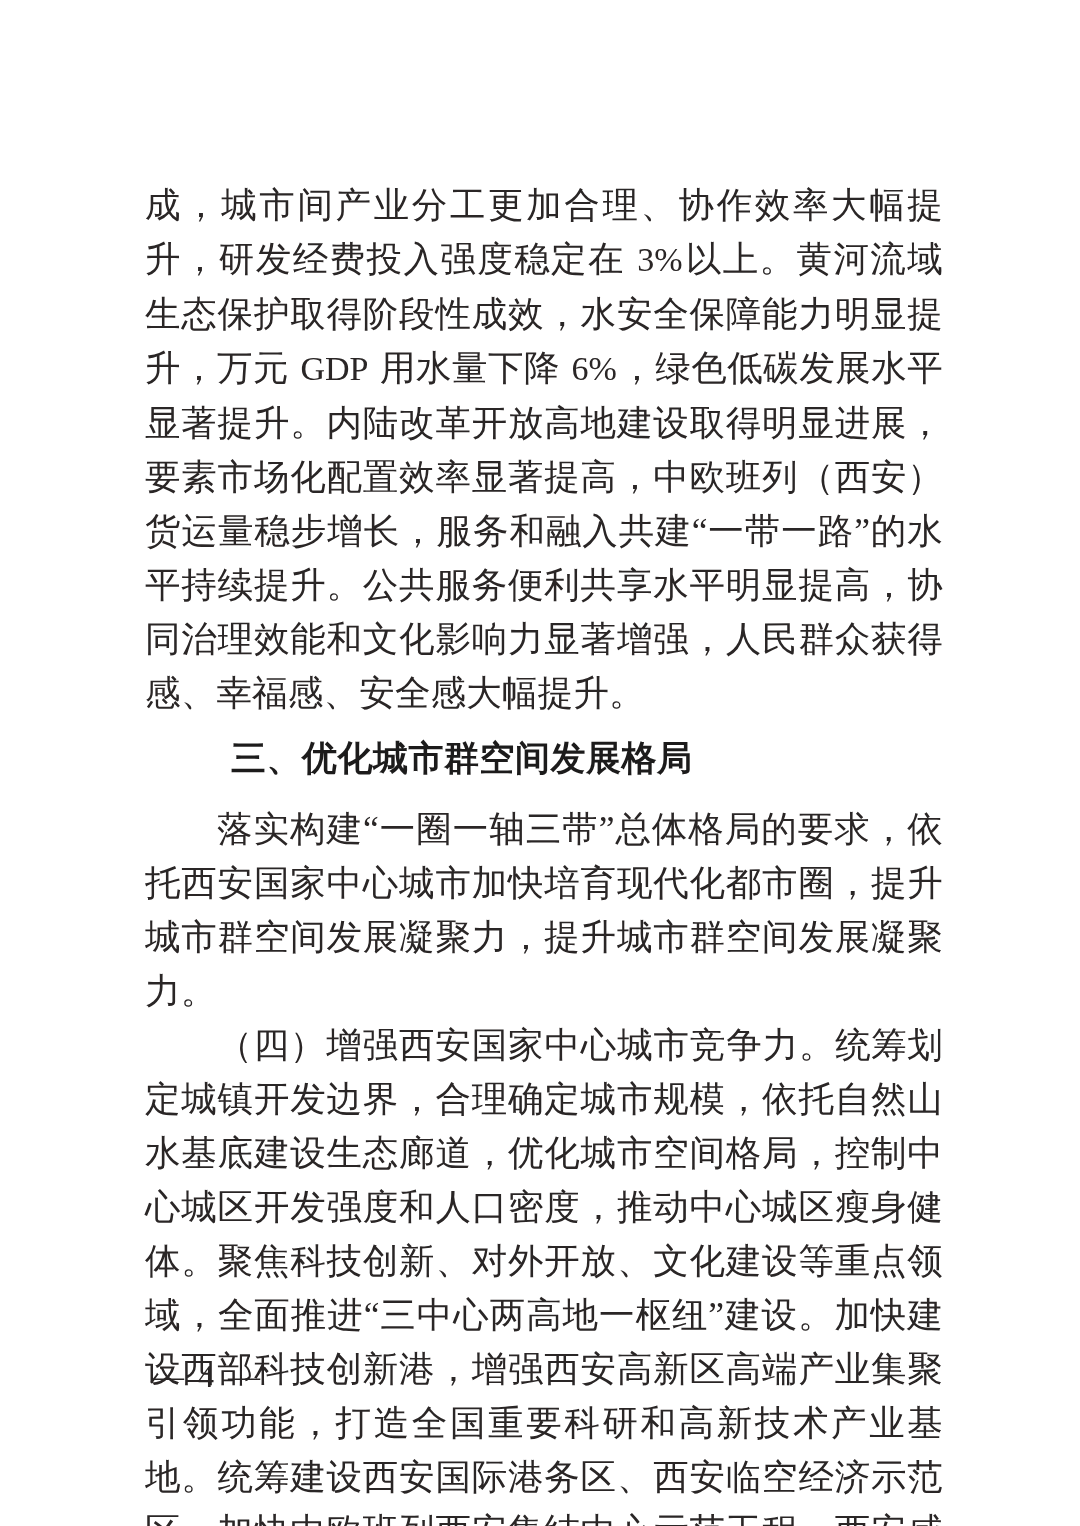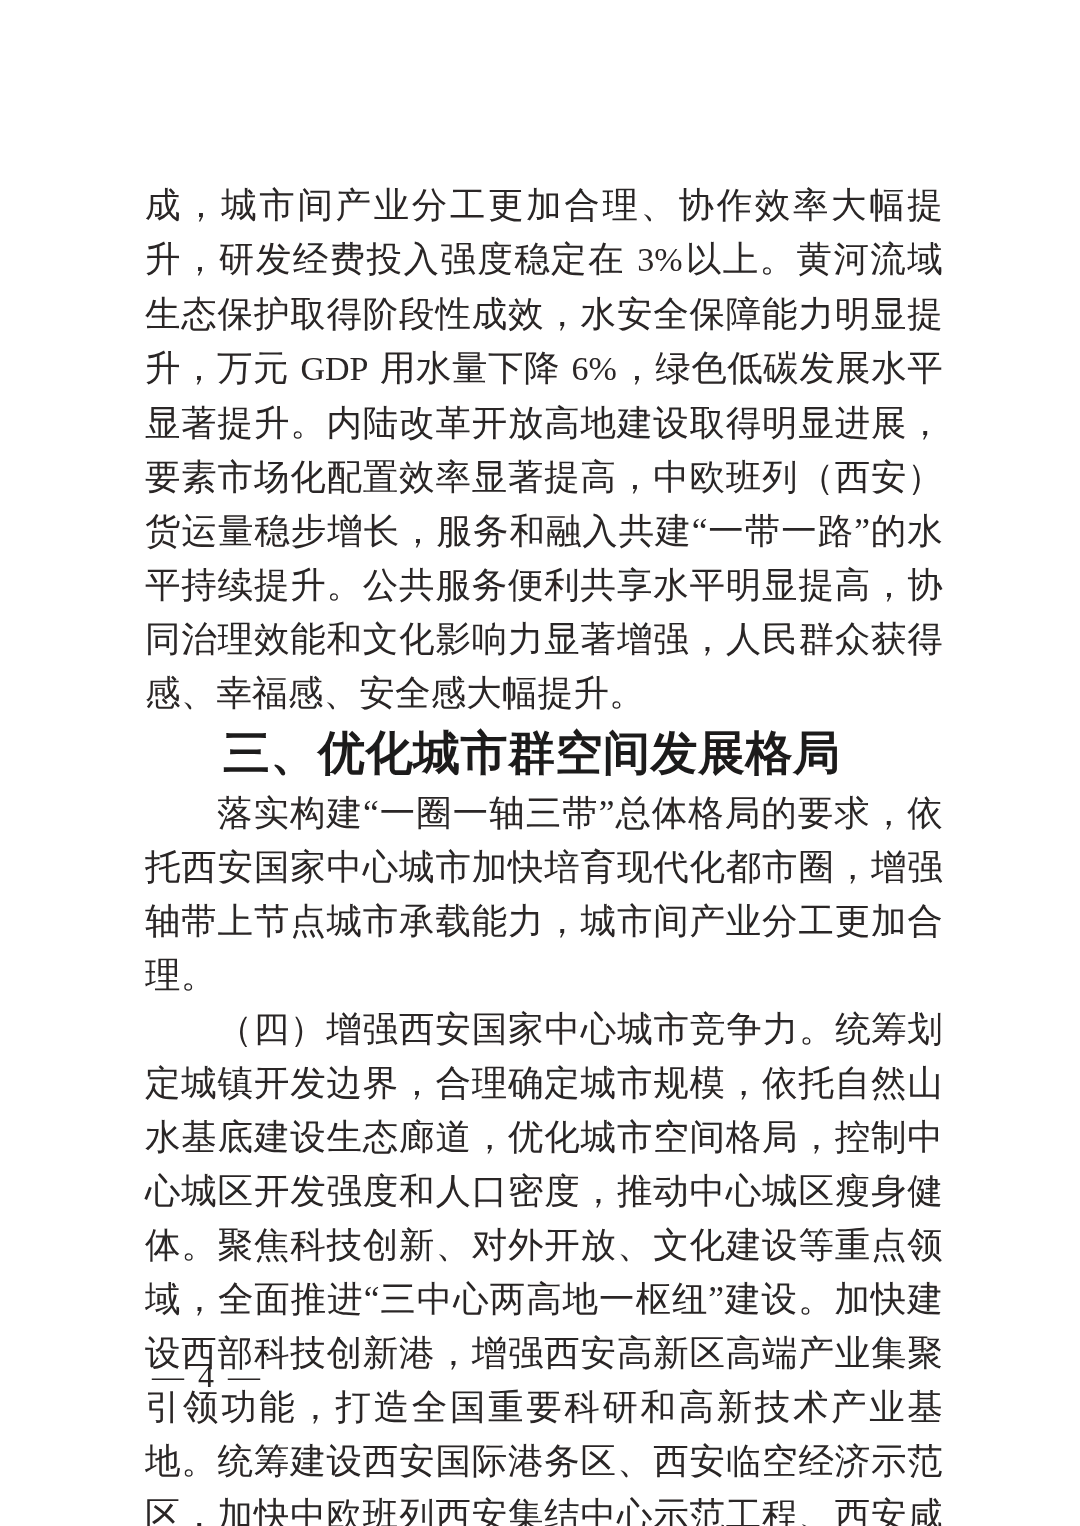--- a/index.html
+++ b/index.html
@@ -52,25 +52,25 @@
   
   .latin {
     font-family: "Liberation Serif", "DejaVu Serif", serif;
     font-size: 34px;
     letter-spacing: 0;
     padding: 0 2px;
   }
 
   
   .section-heading {
-    margin: 6px;
+    margin: 14px;
     padding-left: 72px;
-    font-family: Liberation Serif, serif;
+    font-family: Liberation Mono, monospace;
     font-weight: bold;
-    font-size: 47px;
+    font-size: 35px;
     line-height: 54px;
     letter-spacing: 0.5px;
     color: #1c1b1b;
   }
 
   
   .lead-bold {
     font-weight: normal;
     letter-spacing: 0.5px;
   }
@@ -93,21 +93,21 @@
 <body>
 
 <div id="page">
 
   <div id="text-column">
 
     <p class="para"><span>成，城市间产业分工更加合理、协作效率大幅提升，研发经费投入强度稳定在 </span><span class="latin">3%</span><span>以上。黄河流域生态保护取得阶段性成效，水安全保障能力明显提升，万元 </span><span class="latin">GDP</span><span> 用水量下降 </span><span class="latin">6%</span><span>，绿色低碳发展水平显著提升。内陆改革开放高地建设取得明显进展，要素市场化配置效率显著提高，中欧班列（西安）货运量稳步增长，服务和融入共建“一带一路”的水平持续提升。公共服务便利共享水平明显提高，协同治理效能和文化影响力显著增强，人民群众获得感、幸福感、安全感大幅提升。</span></p>
 
     <h2 class="section-heading">三、优化城市群空间发展格局</h2>
 
-    <p class="para indent">落实构建“一圈一轴三带”总体格局的要求，依托西安国家中心城市加快培育现代化都市圈，增强轴带上节点城市承载能力，城市间产业分工更加合理。</p>
+    <p class="para indent">落实构建“一圈一轴三带”总体格局的要求，依托西安国家中心城市加快培育现代化都市圈，提升城市群空间发展凝聚力，提升城市群空间发展凝聚力。</p>
 
     <p class="para indent"><span class="lead-bold">（四）增强西安国家中心城市竞争力</span><span>。统筹划定城镇开发边界，合理确定城市规模，依托自然山水基底建设生态廊道，优化城市空间格局，控制中心城区开发强度和人口密度，推动中心城区瘦身健体。聚焦科技创新、对外开放、文化建设等重点领域，全面推进“三中心两高地一枢纽”建设。加快建设西部科技创新港，增强西安高新区高端产业集聚引领功能，打造全国重要科研和高新技术产业基地。统筹建设西安国际港务区、西安临空经济示范区，加快中欧班列西安集结中心示范工程、西安咸阳国际机场三期工程等建设，充分释放陆港、空港对外开放支点作用，打造内陆开放高地。保护好千年古都风貌，彰显世界历史文化名城</span></p>
 
   </div>
 
   <div id="page-number">— 4 —</div>
 
 </div>
 
 </body></html>

